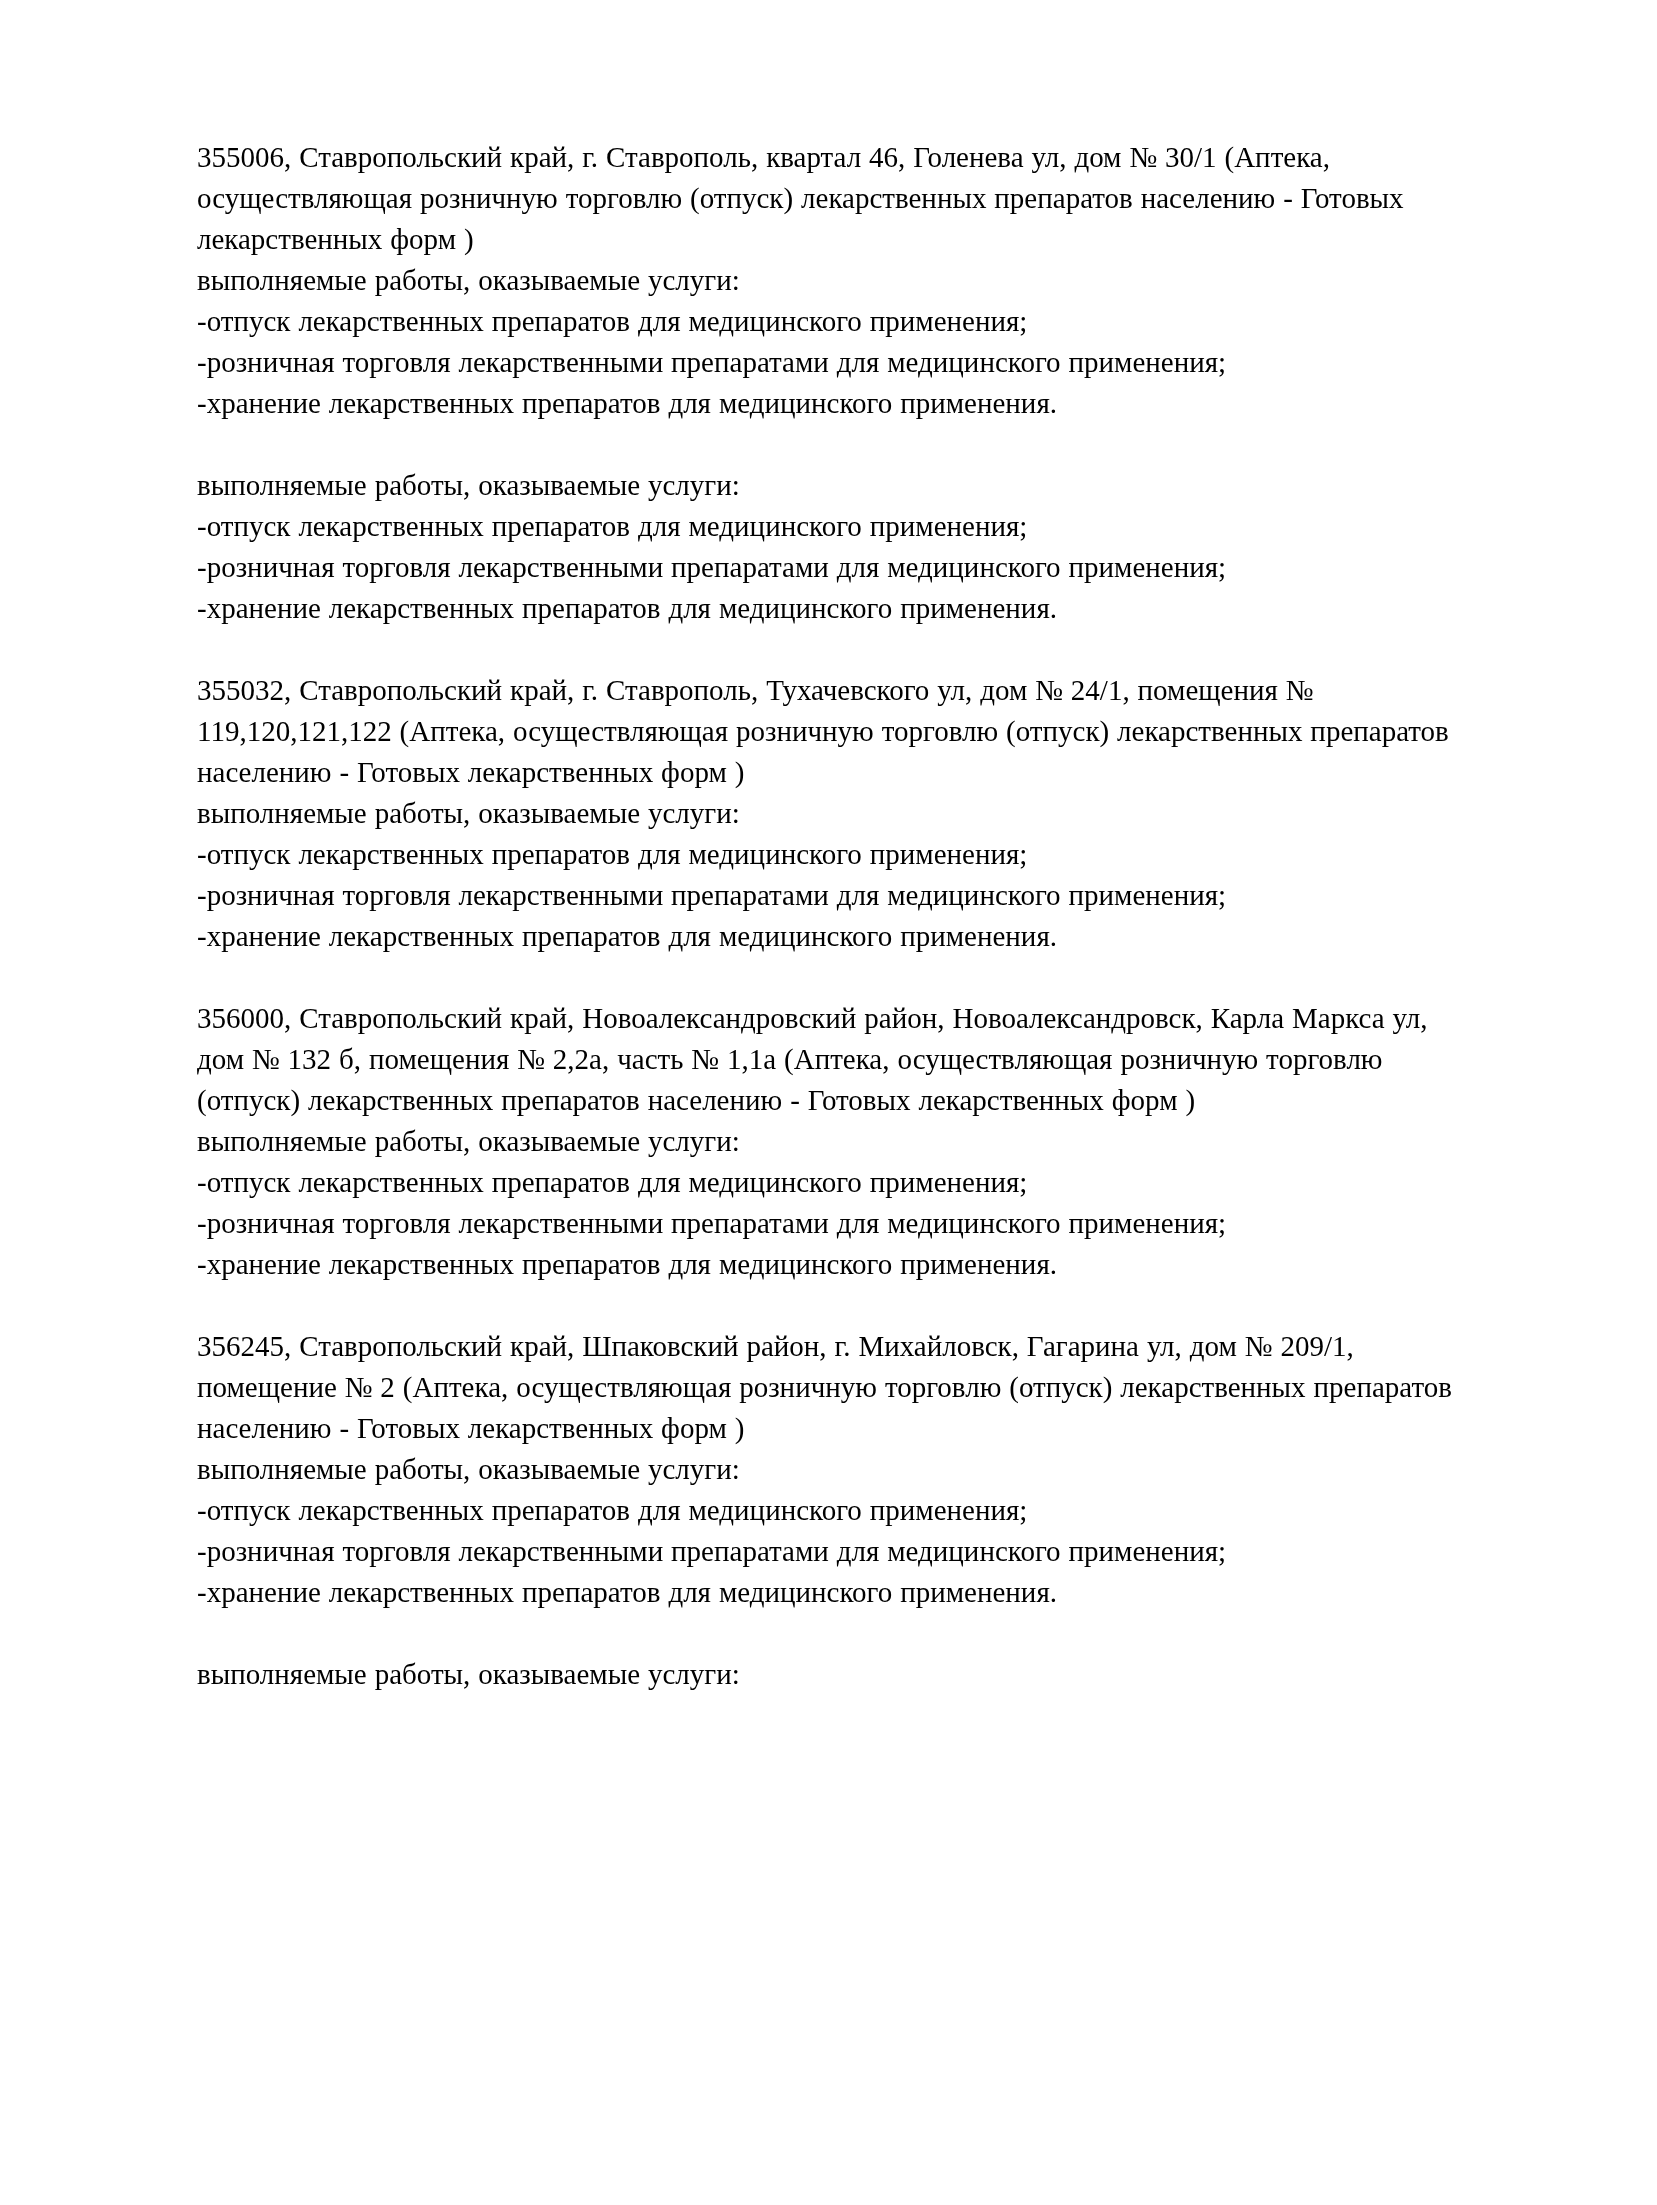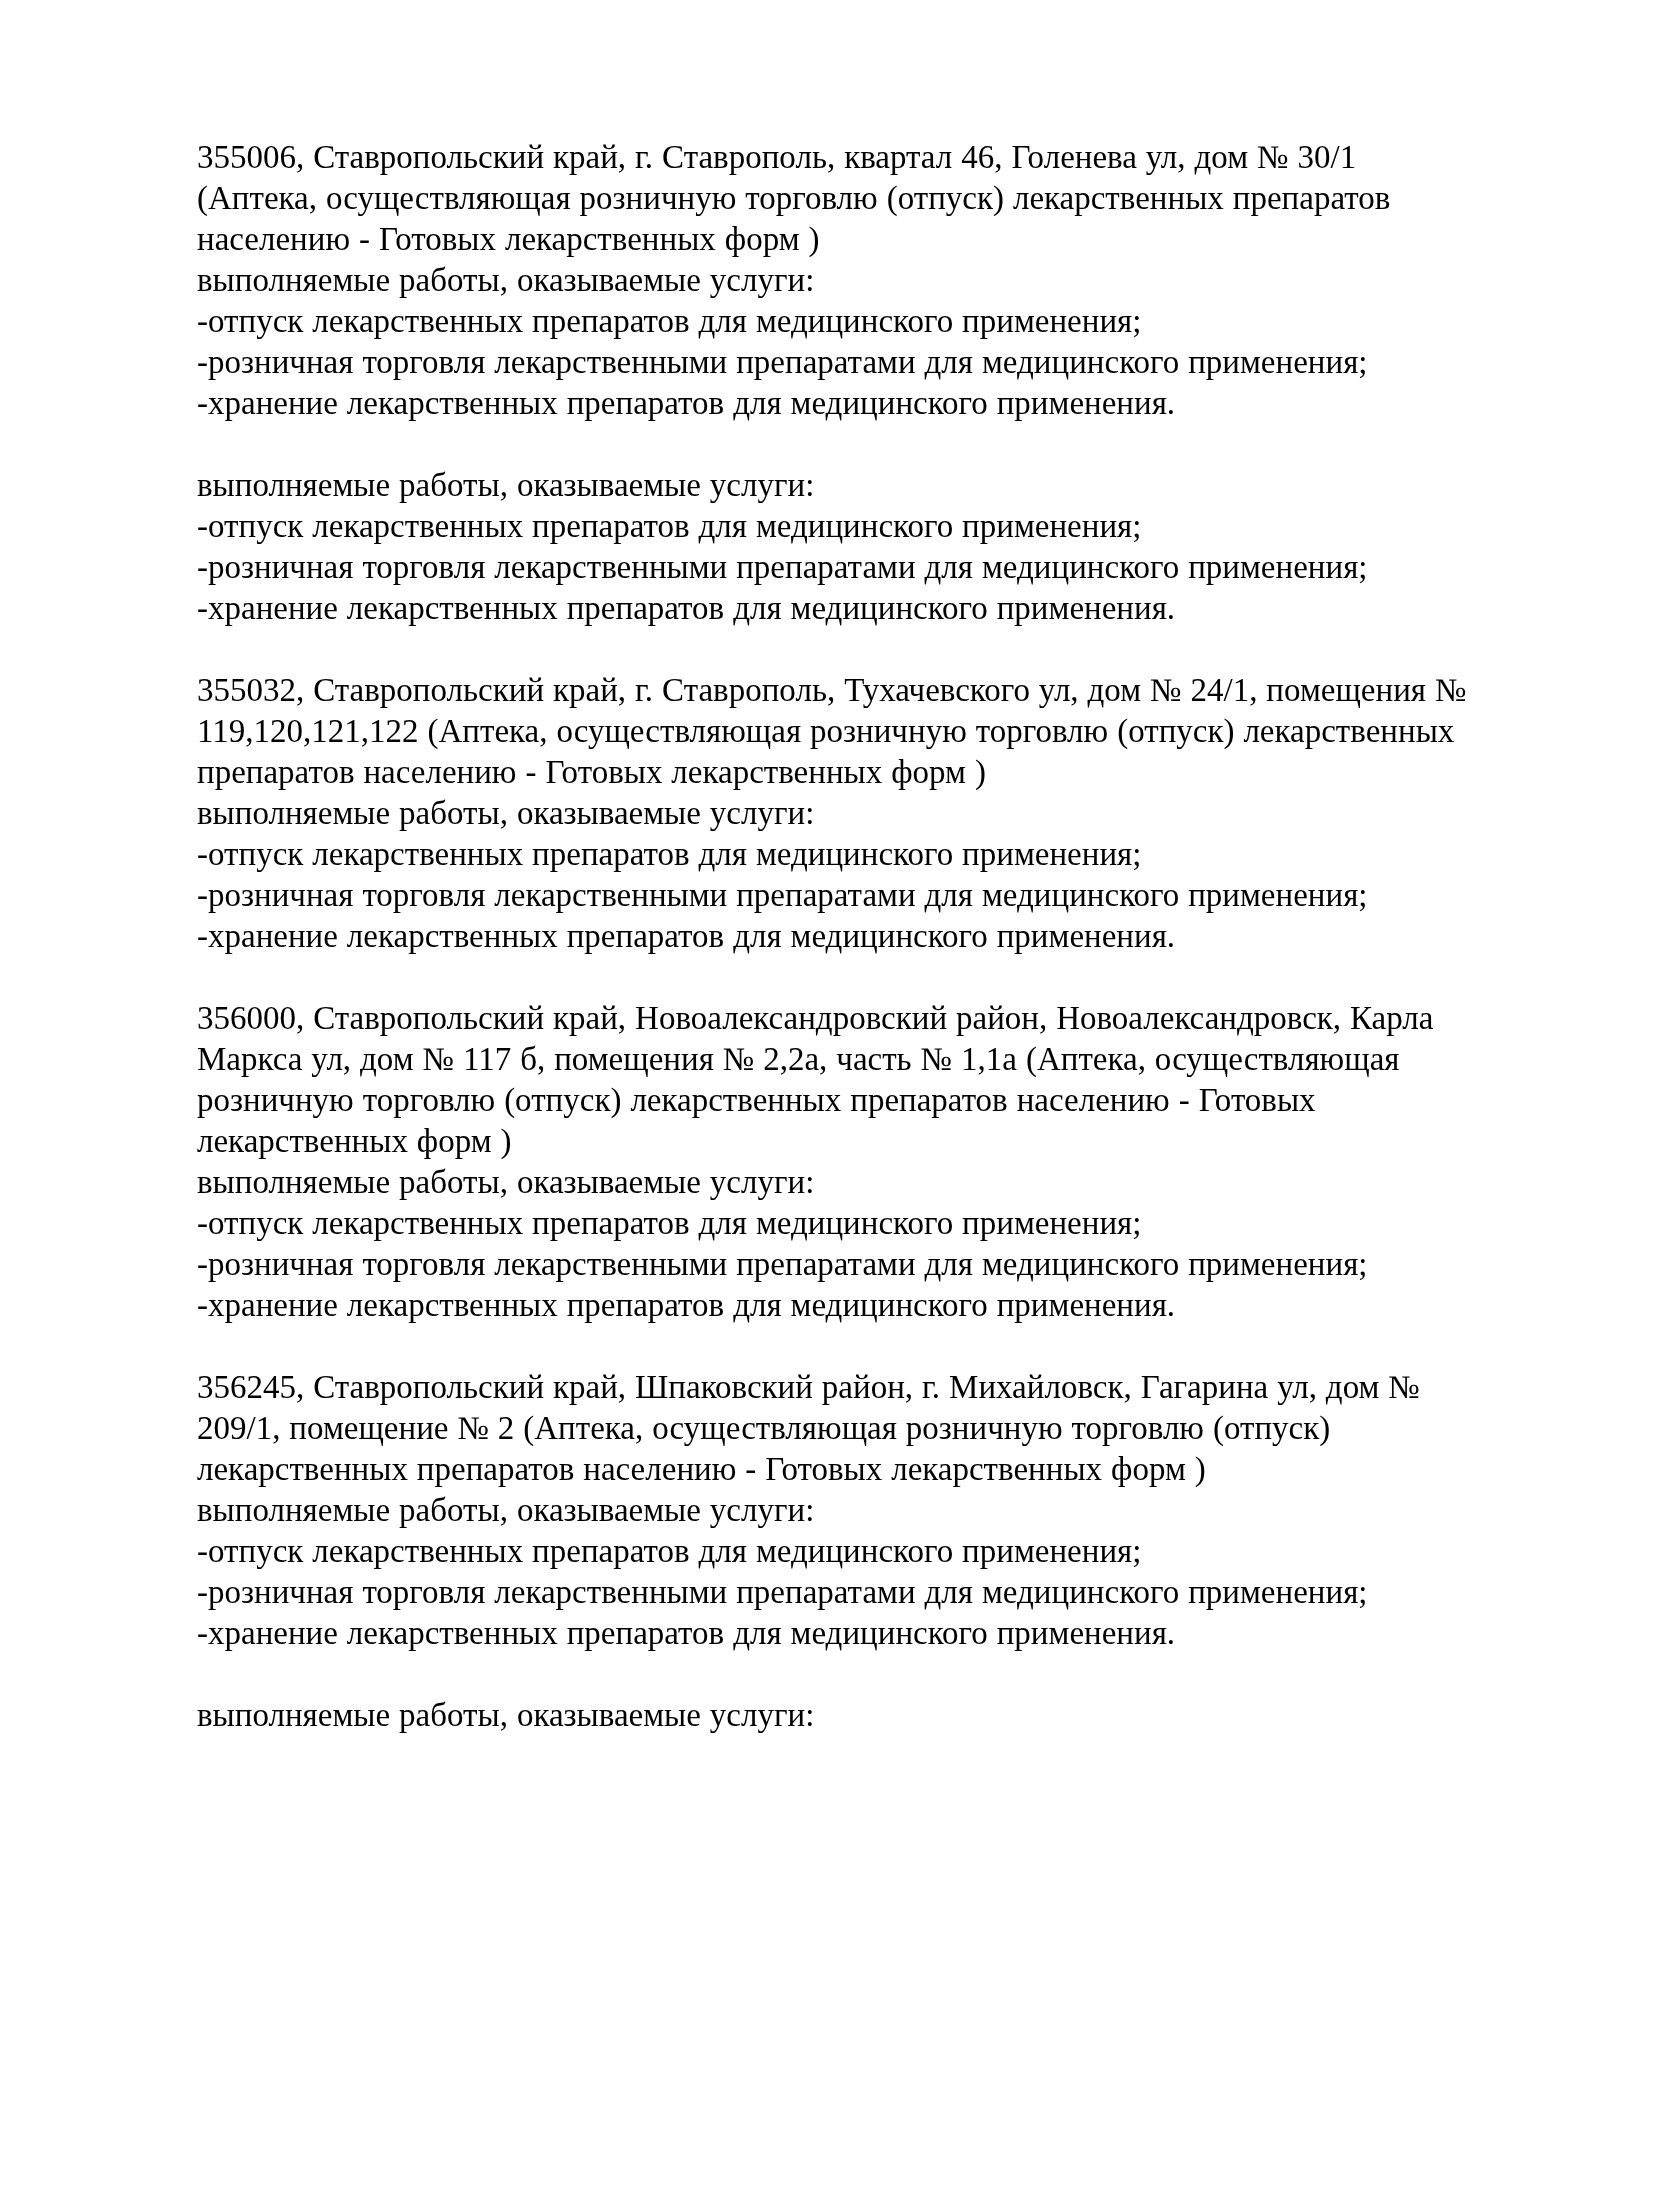--- a/index.html
+++ b/index.html
@@ -8,21 +8,21 @@
     background: #ffffff;
   }
   .page {
     position: relative;
     box-sizing: border-box;
     width: 1657px;
     height: 2205px;
     background: #ffffff;
     padding: 137px 177px 0 197px;
     font-family: "Liberation Serif", "DejaVu Serif", serif;
-    font-size: 33px;
+    font-size: 29px;
     line-height: 41px;
     color: #000000;
     overflow: hidden;
   }
   .entry {
     margin: 0 0 41px 0;
   }
   .entry p {
     margin: 0;
     padding: 0;
@@ -51,21 +51,21 @@
 
   <div class="entry">
     <p>355032, Ставропольский край, г. Ставрополь, Тухачевского ул, дом № 24/1, помещения № 119,120,121,122 (Аптека, осуществляющая розничную торговлю (отпуск) лекарственных препаратов населению - Готовых лекарственных форм )</p>
     <p>выполняемые работы, оказываемые услуги:</p>
     <p>-отпуск лекарственных препаратов для медицинского применения;</p>
     <p>-розничная торговля лекарственными препаратами для медицинского применения;</p>
     <p>-хранение лекарственных препаратов для медицинского применения.</p>
   </div>
 
   <div class="entry">
-    <p>356000, Ставропольский край, Новоалександровский район, Новоалександровск, Карла Маркса ул, дом № 117 б, помещения № 2,2а, часть № 1,1а (Аптека, осуществляющая розничную торговлю (отпуск) лекарственных препаратов населению - Готовых лекарственных форм )</p>
+    <p>356000, Ставропольский край, Новоалександровский район, Новоалександровск, Карла Маркса ул, дом № 132 б, помещения № 2,2а, часть № 1,1а (Аптека, осуществляющая розничную торговлю (отпуск) лекарственных препаратов населению - Готовых лекарственных форм )</p>
     <p>выполняемые работы, оказываемые услуги:</p>
     <p>-отпуск лекарственных препаратов для медицинского применения;</p>
     <p>-розничная торговля лекарственными препаратами для медицинского применения;</p>
     <p>-хранение лекарственных препаратов для медицинского применения.</p>
   </div>
 
   <div class="entry">
     <p>356245, Ставропольский край, Шпаковский район, г. Михайловск, Гагарина ул, дом № 209/1, помещение № 2 (Аптека, осуществляющая розничную торговлю (отпуск) лекарственных препаратов населению - Готовых лекарственных форм )</p>
     <p>выполняемые работы, оказываемые услуги:</p>
     <p>-отпуск лекарственных препаратов для медицинского применения;</p>

